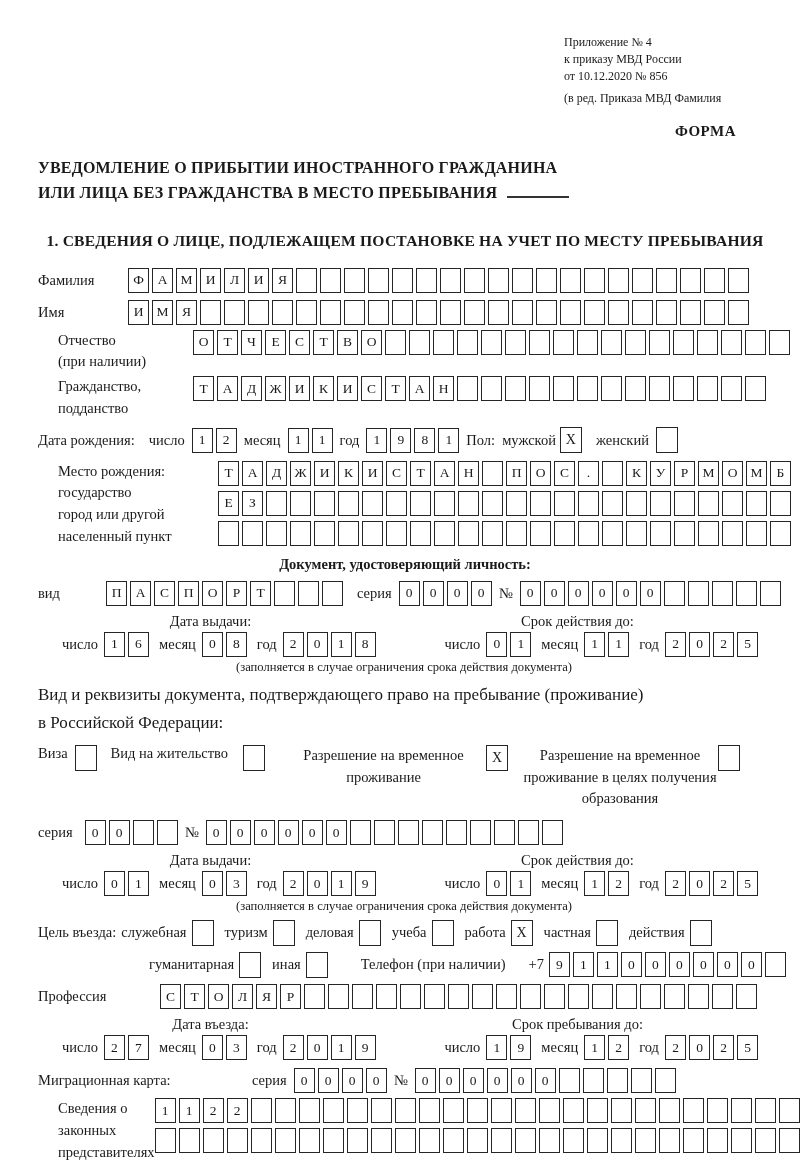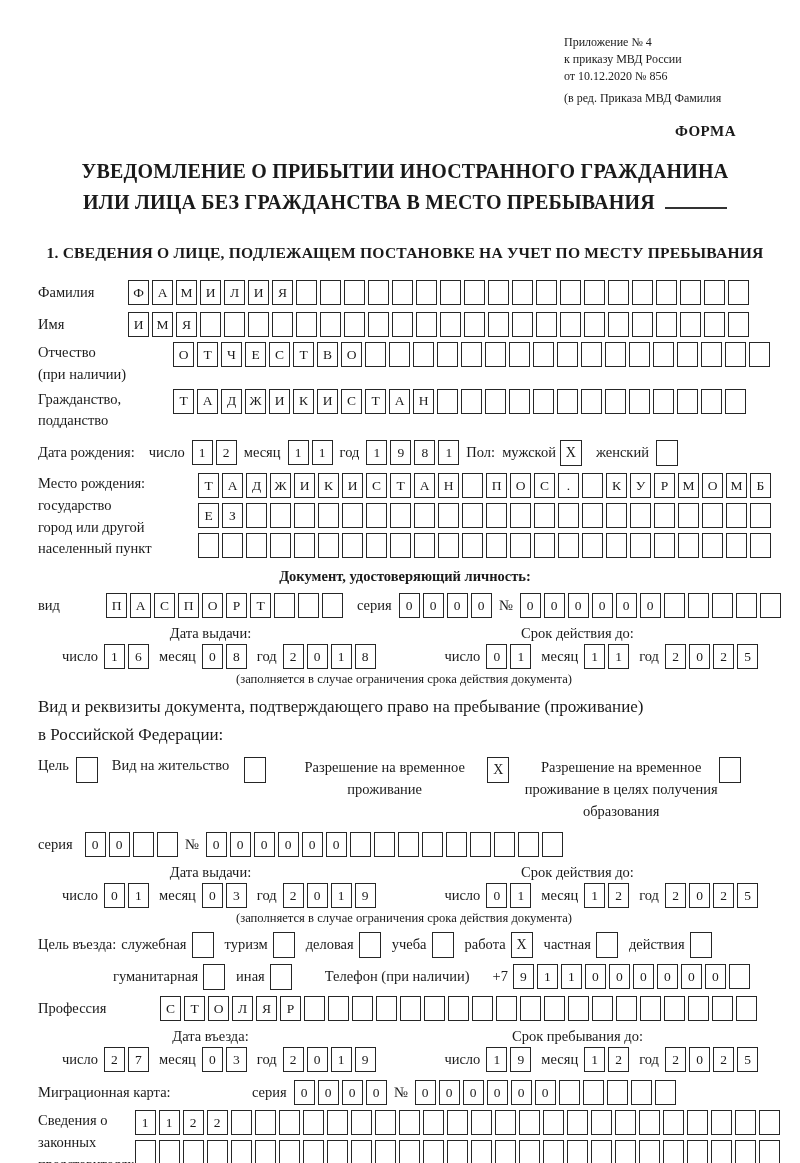--- a/index.html
+++ b/index.html
@@ -4,36 +4,36 @@
 <style>
   html,body{margin:0;padding:0;background:#ffffff;}
   body{width:800px;height:1163px;overflow:hidden;color:#1a1a1a;
        font-family:"Liberation Serif","DejaVu Serif",serif;}
   .page{padding:34px 28px 0 38px;}
   
   .appendix{width:196px;margin-left:auto;margin-right:12px;font-size:12px;line-height:1.42;}
   .appendix .rev{margin-top:5px;}
   .forma{font-weight:bold;font-size:15px;text-align:right;margin:16px 36px 0 0;letter-spacing:.5px;}
   
-  .title{text-align:center;font-weight:bold;font-size:20px;line-height:1.55;margin-top:16px;letter-spacing:.2px;}
+  .title{font-weight:bold;font-size:16px;line-height:1.55;margin-top:16px;letter-spacing:.2px;}
   .blank-line{display:inline-block;width:62px;border-bottom:2px solid #333;margin-left:10px;vertical-align:baseline;}
   .sec-heading{font-weight:bold;font-size:15.6px;text-align:center;margin-top:26px;letter-spacing:.2px;}
   
   .rows{margin-top:16px;font-size:14.5px;}
   .row{display:flex;align-items:center;margin-bottom:3px;min-height:29px;}
   .align-top{align-items:flex-start;}
   .lbl{flex:0 0 auto;}
   .w90{flex:0 0 90px;}
   .w68{flex:0 0 68px;}
   .w135{flex:0 0 135px;}
   .w160{flex:0 0 160px;}
   .w122{flex:0 0 122px;}
   .w207{flex:0 0 207px;}
   .w72{flex:0 0 72px;}
-  .lblblock{display:flex;flex-direction:column;line-height:1.5;}
+  .lblblock{display:flex;flex-direction:column;line-height:1.5;margin-left:20px;}
   .boxes{display:inline-flex;gap:3px;flex:0 0 auto;}
   .boxcol{display:flex;flex-direction:column;gap:5px;}
   .cbox,.ckbox{box-sizing:border-box;width:21px;height:25px;border:1.6px solid #262626;
         display:inline-flex;align-items:center;justify-content:center;
         font-size:13.5px;background:#fff;flex:0 0 auto;}
   .ckbox{width:22px;height:26px;font-size:14px;}
   .dlbl{margin:0 7px;flex:0 0 auto;}
   .ml14{margin-left:14px;}
   .ml4{margin-left:4px;}
   .doc-heading{font-weight:bold;font-size:14.5px;text-align:center;margin:8px 0 6px 0;}
@@ -48,21 +48,21 @@
   .grp-left{margin-left:24px;}
   .grp-right{margin-left:auto;margin-right:4px;}
   .note{font-size:12.6px;text-align:center;margin:3px 2px 4px 0;}
   .intro{font-size:17px;line-height:1.65;margin-top:6px;}
   .visa-row{margin-top:8px;}
   .optlbl{display:inline-block;text-align:center;line-height:1.5;}
   .w205x{flex:0 0 205px;}
   .w196x{flex:0 0 196px;}
   .purpose .dlbl{margin:0 5px 0 0;}
   .purpose .ckbox{margin-right:11px;}
-  .indent75{margin-left:75px;text-align:right;}
+  .indent75{margin-left:111px;text-align:right;}
   .mt6{margin-top:6px;}
   .mt8{margin-top:8px;}
 </style>
 </head>
 <body>
 
 <div class="page">
 
   <div class="appendix">
     <div>Приложение № 4</div>
@@ -414,21 +414,21 @@
       </div>
     </div>
     <div class="note">(заполняется в случае ограничения срока действия документа)</div>
 
     <div class="intro">
       <div>Вид и реквизиты документа, подтверждающего право на пребывание (проживание)</div>
       <div>в Российской Федерации:</div>
     </div>
 
     <div class="row align-top visa-row">
-      <span class="dlbl" style="margin-left:0">Цель</span>
+      <span class="dlbl" style="margin-left:0">Виза</span>
       <span class="ckbox"></span>
       <span class="dlbl ml14">Вид на жительство</span>
       <span class="ckbox" style="margin-left:8px"></span>
       <span class="optlbl w205x" style="margin-left:16px">Разрешение на временное проживание</span>
       <span class="ckbox">X</span>
       <span class="optlbl w196x" style="margin-left:14px">Разрешение на временное проживание в целях получения образования</span>
       <span class="ckbox"></span>
     </div>
 
     <div class="row mt8">

